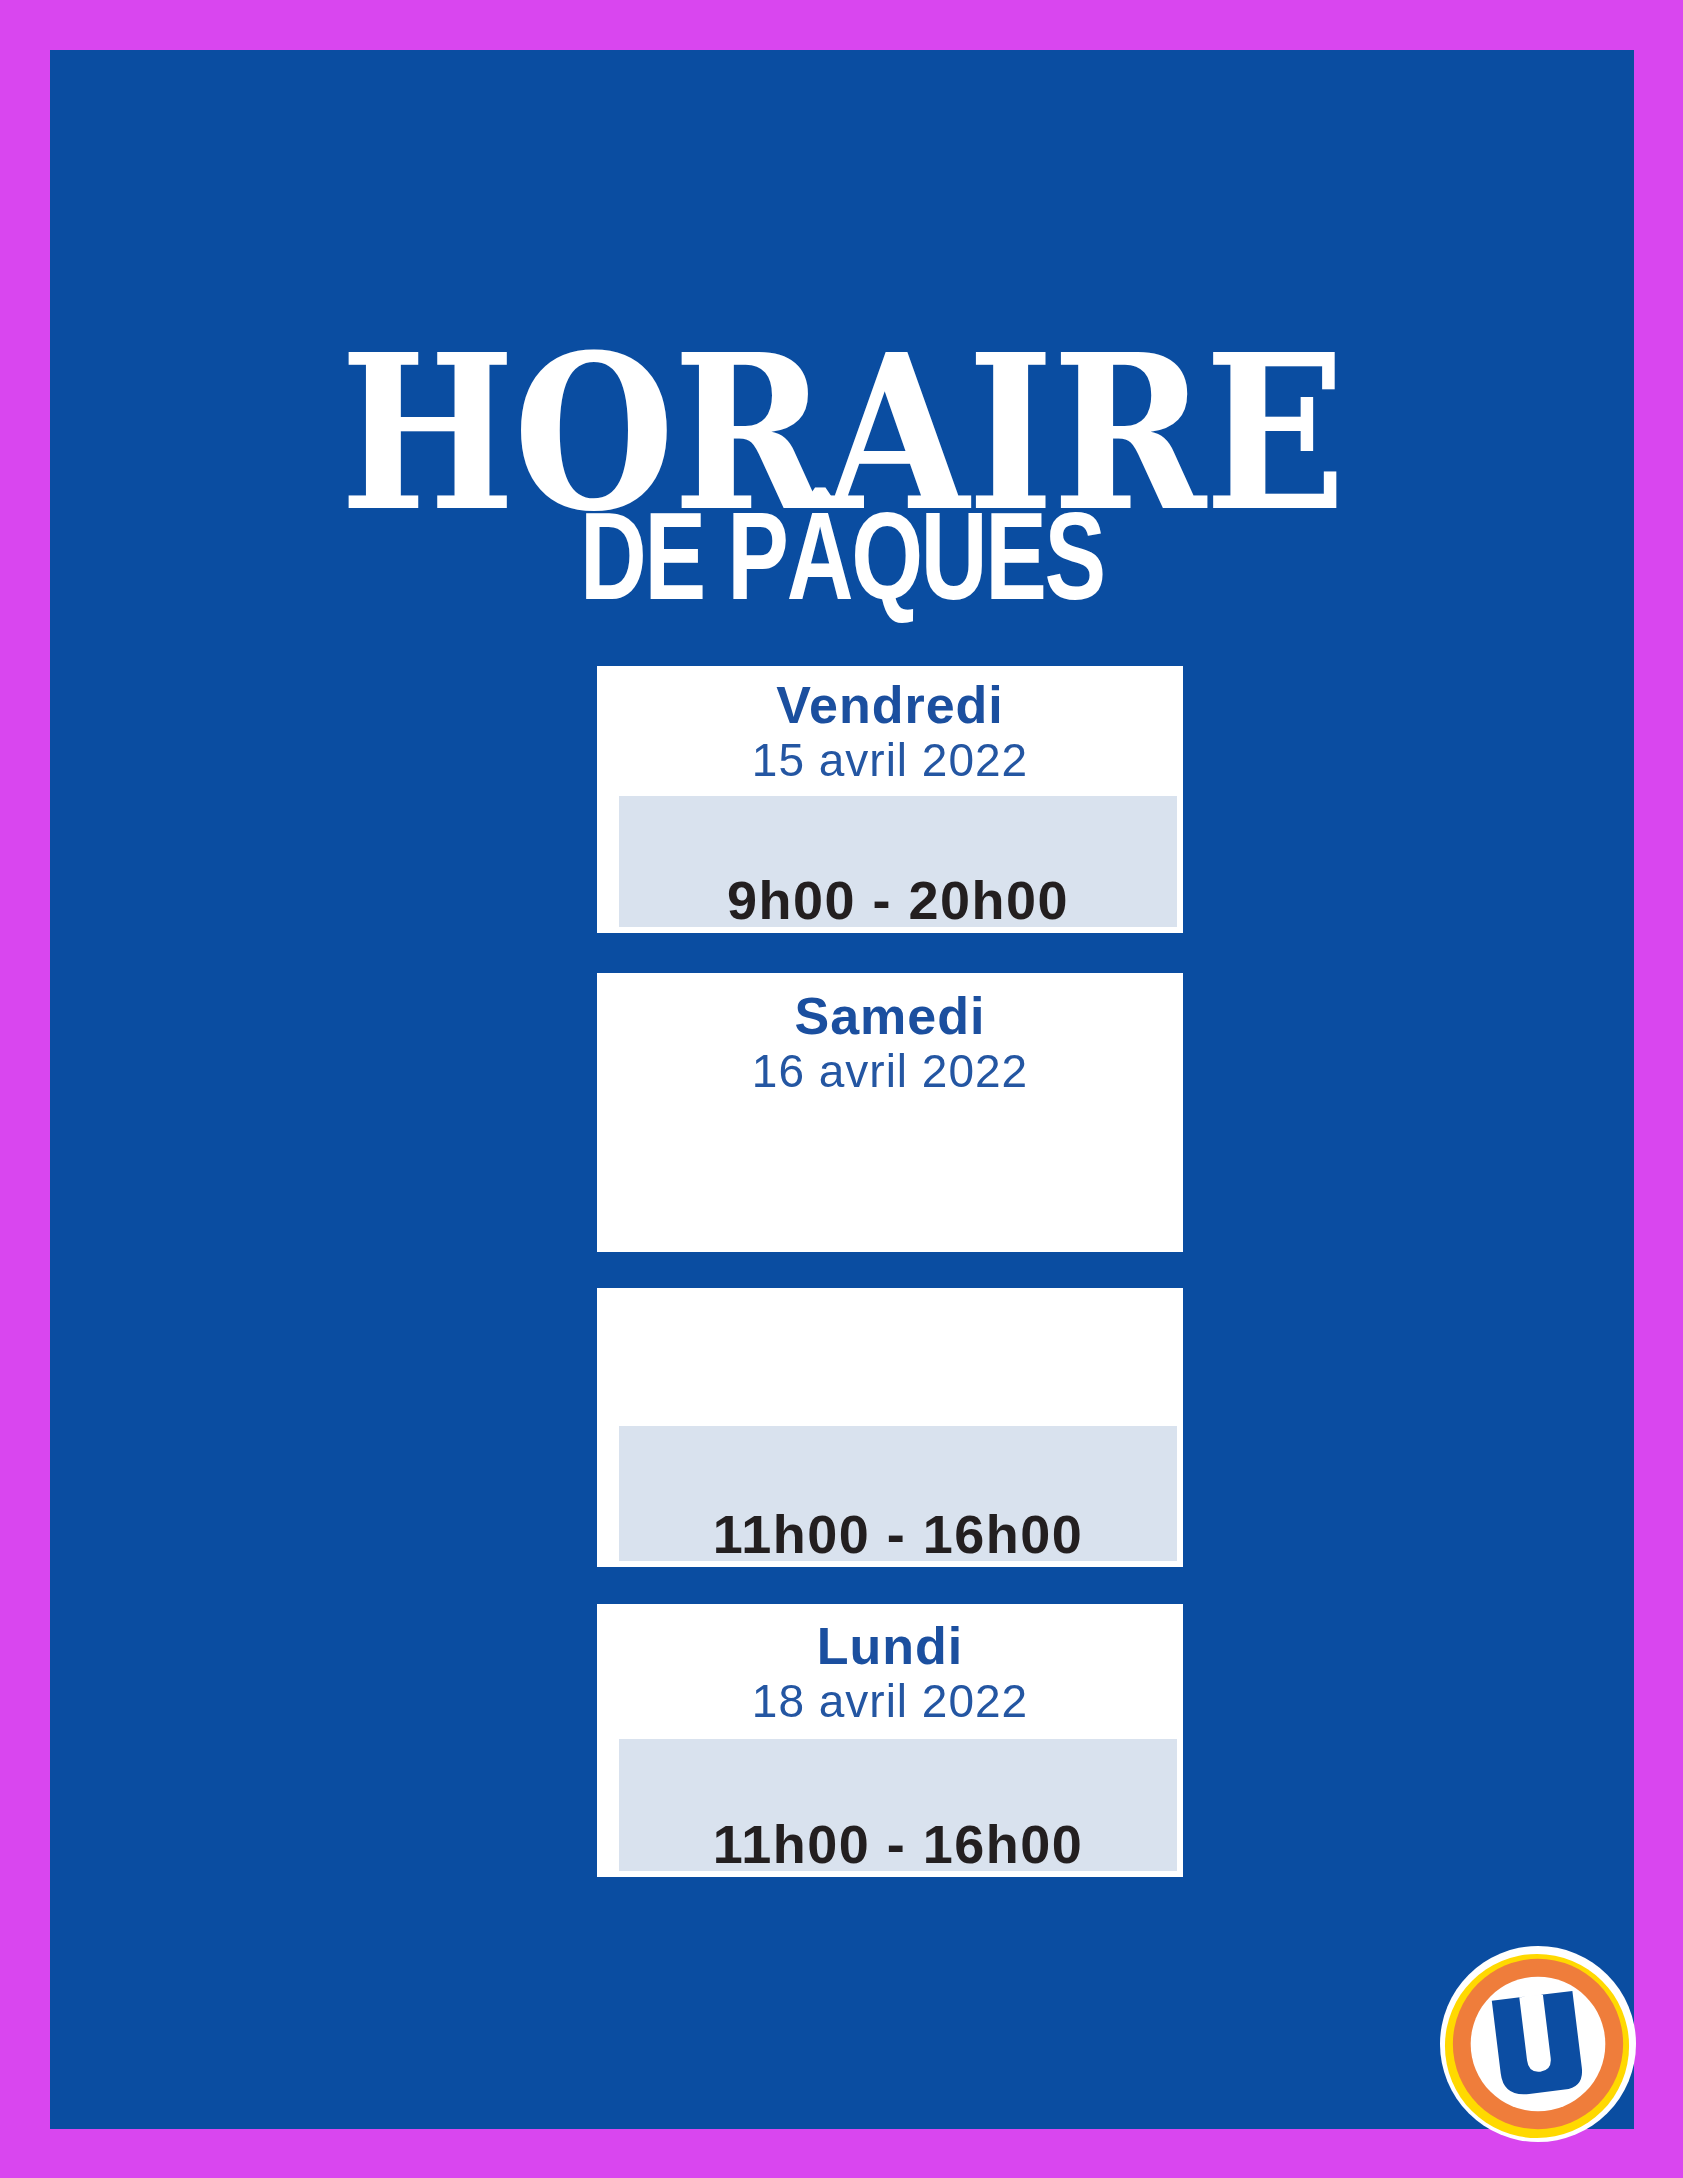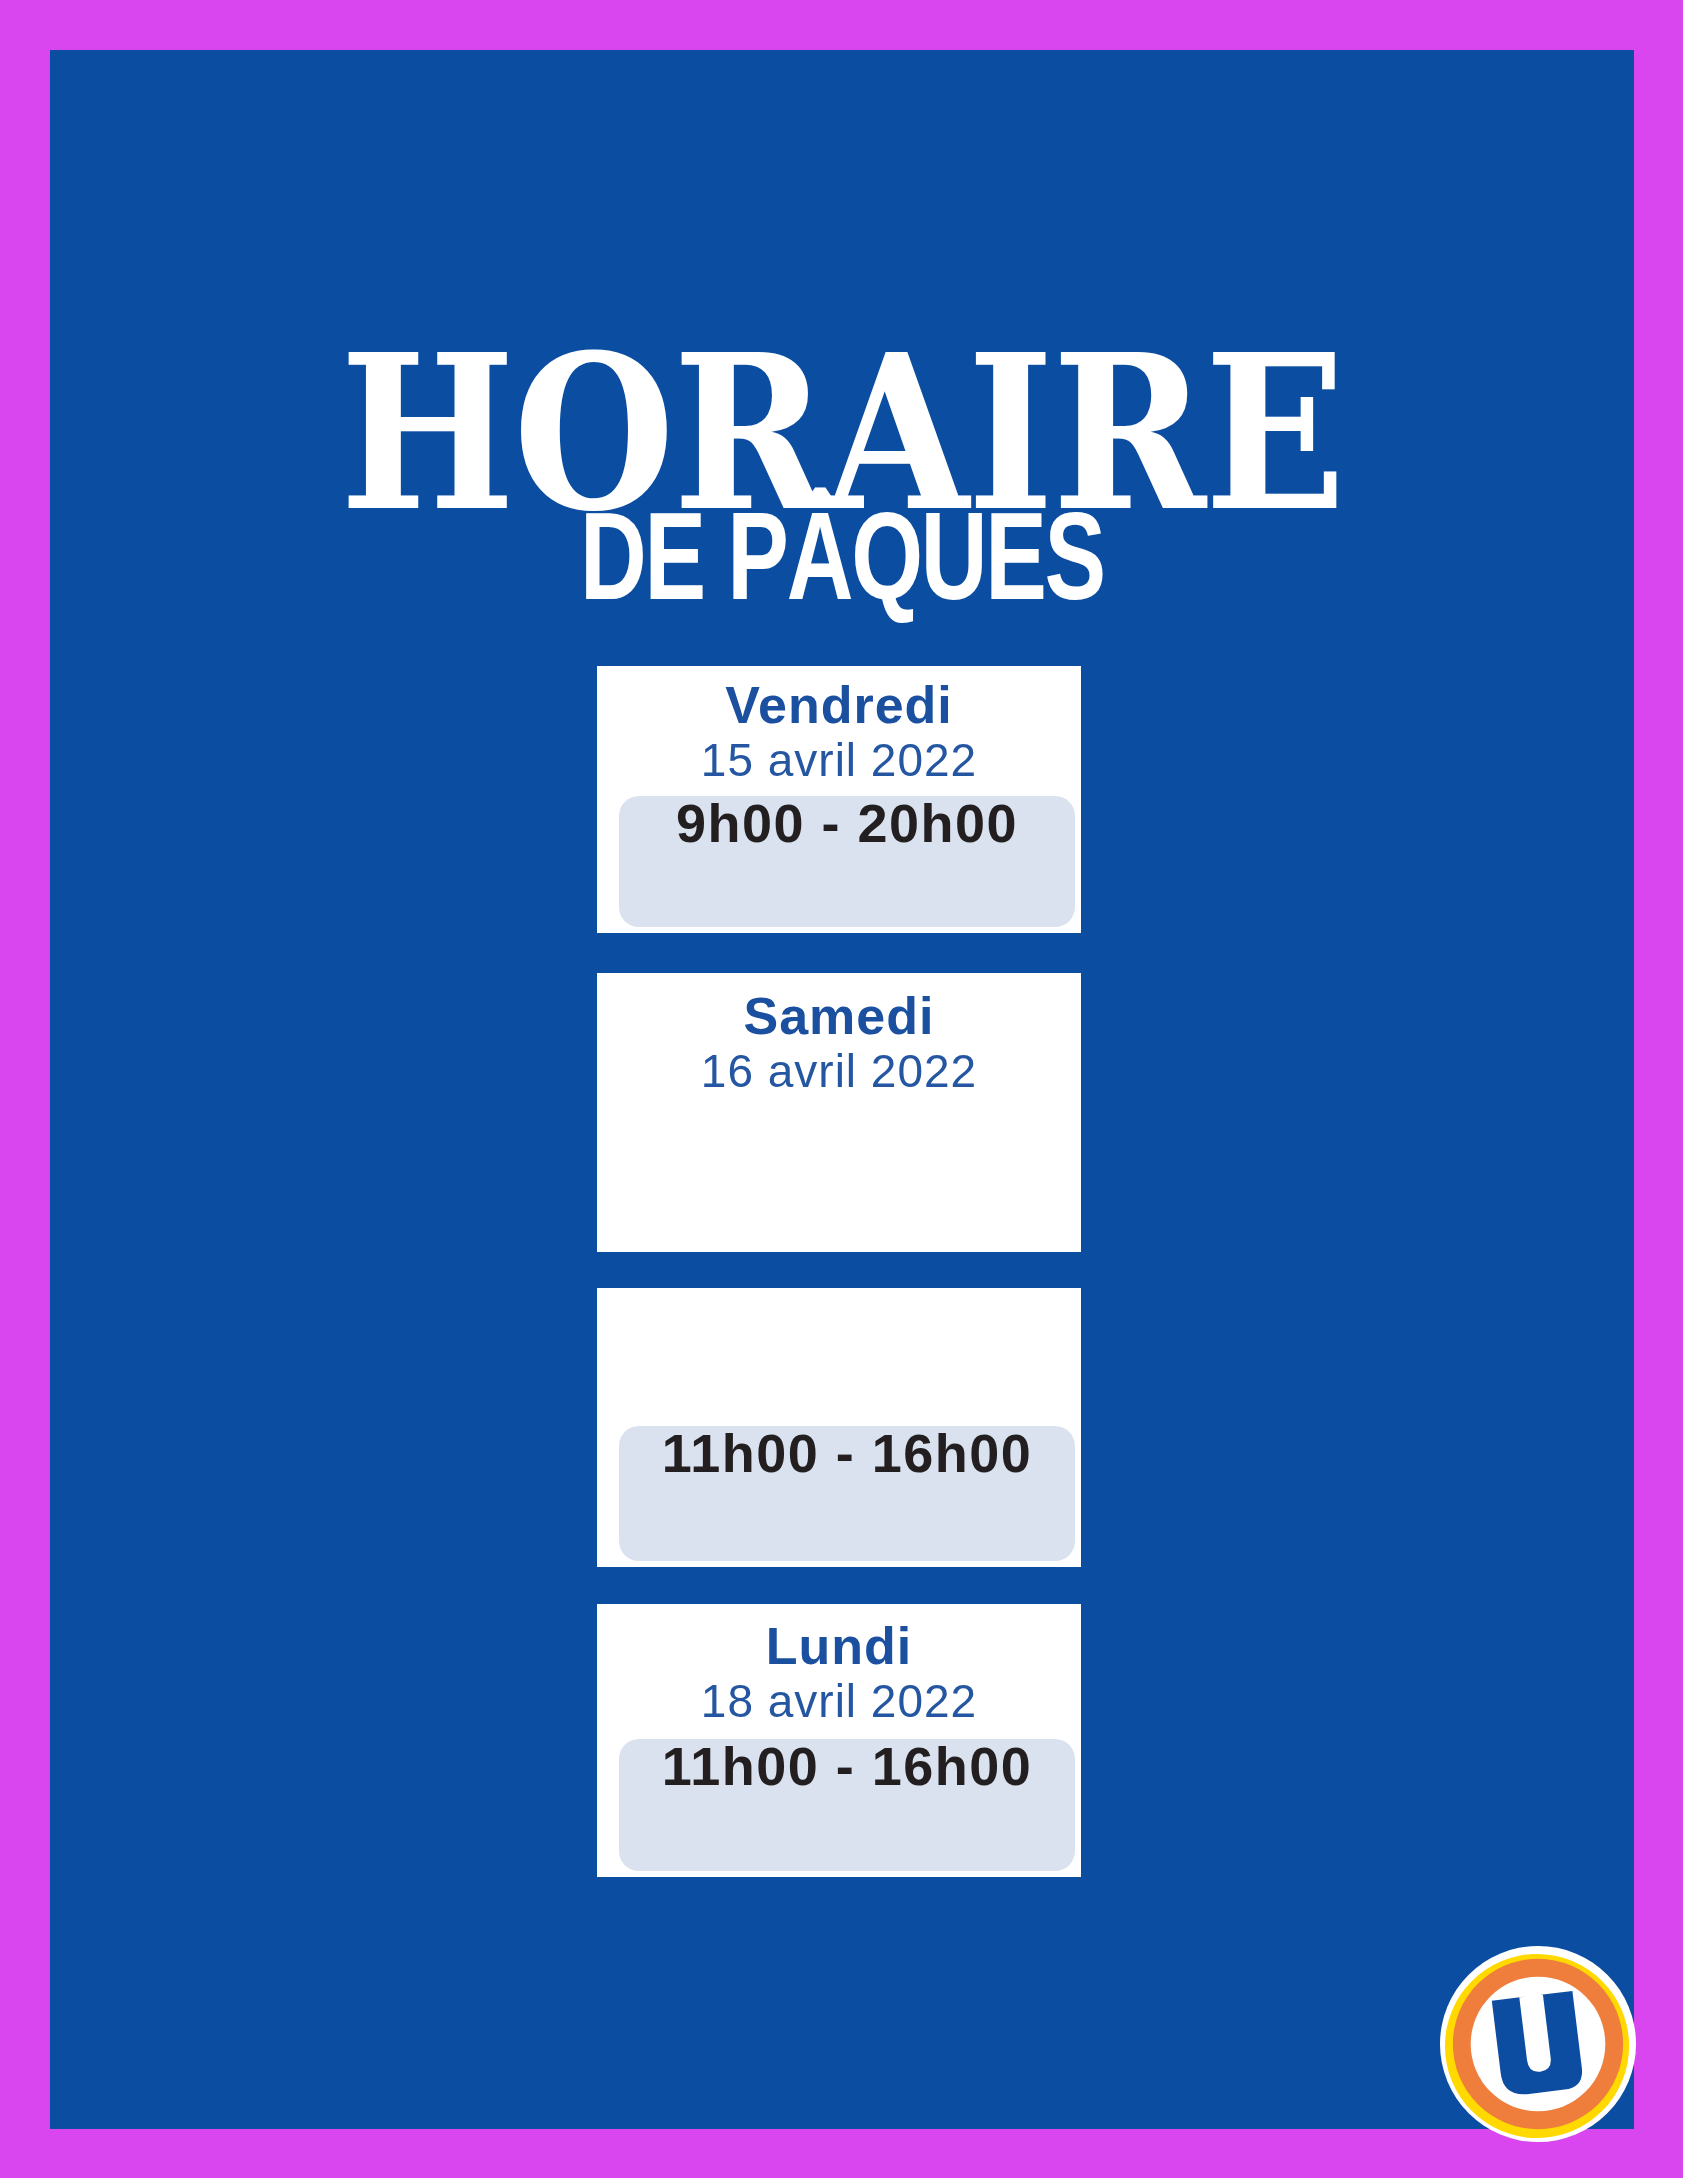--- a/index.html
+++ b/index.html
@@ -8,30 +8,30 @@
   .blue-panel{position:absolute;left:50px;top:50px;width:1584px;height:2079px;
         background:var(--panel_blue,#0A4DA1);}
   .title-main{position:absolute;left:0;top:134px;width:100%;text-align:center;
         font-family:"DejaVu Serif",serif;font-weight:700;font-size:213px;line-height:1;
         color:var(--title_white,#fff);transform:scaleX(0.87);transform-origin:50% 50%;
         letter-spacing:-2px;white-space:nowrap;}
   .title-sub{position:absolute;left:0;top:341px;width:100%;text-align:center;
         font-family:"Liberation Sans",sans-serif;font-weight:700;font-size:124px;line-height:1;
         color:var(--title_white,#fff);transform:scaleX(0.745);transform-origin:50% 50%;
         letter-spacing:-3px;white-space:nowrap;}
-  .card{position:absolute;left:547px;width:484px;background:var(--card_white,#fff);}
+  .card{position:absolute;left:547px;width:586px;background:var(--card_white,#fff);}
   .card-head{position:absolute;top:0;left:0;right:0;height:var(--wh);
         display:flex;flex-direction:column;align-items:center;justify-content:center;gap:6px;}
   .day{font-weight:700;font-size:52px;line-height:1;letter-spacing:1px;
         color:var(--day_blue,#1B4F9F);}
   .date{font-weight:400;font-size:46px;line-height:1;letter-spacing:1px;
         color:var(--date_blue,#2456A2);}
   .hours-band{position:absolute;left:22px;right:6px;bottom:6px;top:var(--wh);
         background:var(--band_gray,#D9E2EE);
-        display:flex;align-items:flex-start;justify-content:center;border-radius:20px;}
+        display:flex;align-items:flex-end;justify-content:center;}
   .hours{font-weight:700;font-size:54px;line-height:1;letter-spacing:1.5px;
         color:var(--hours_black,#231F20);}
   .logo{position:absolute;left:1389px;top:1895px;width:198px;height:198px;}
   .logo svg{display:block;width:100%;height:100%;}
 </style>
 </head>
 <body>
 
 <div class="page">
   <div class="blue-panel">

